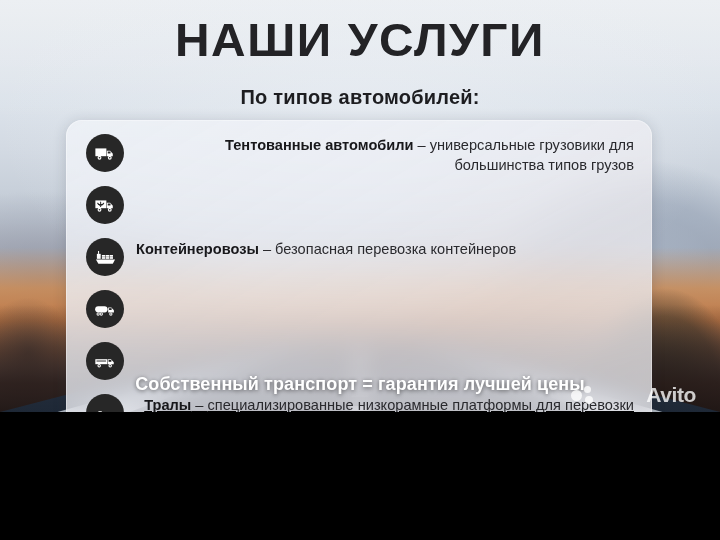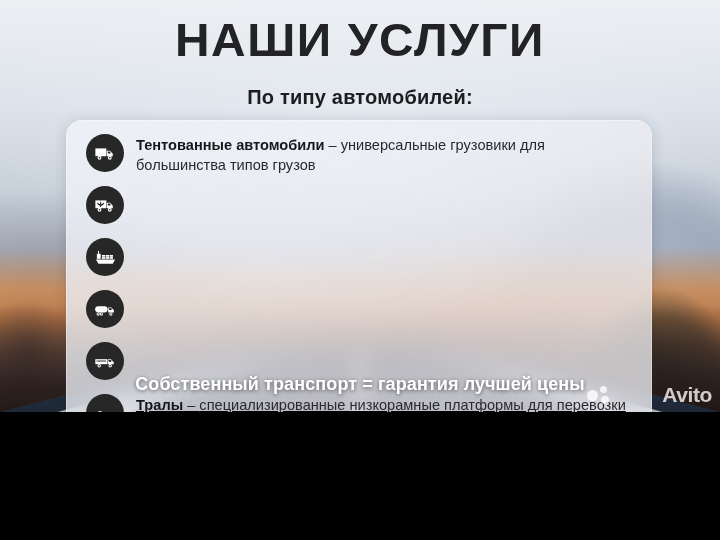--- a/index.html
+++ b/index.html
@@ -119,20 +119,21 @@
     border-radius: 16px;
     background: linear-gradient(150deg,
         rgba(240,243,248,.82) 0%,
         rgba(238,240,246,.78) 38%,
         rgba(236,234,238,.76) 62%,
         rgba(238,238,242,.80) 100%);
     box-shadow: 0 2px 14px rgba(40,45,60,.18), inset 0 0 0 1px rgba(255,255,255,.35);
     backdrop-filter: blur(10px);
     padding: 12px 18px 10px 20px;
     box-sizing: border-box;
+    text-align: right;
   }
 
   .list { display: flex; flex-direction: column; }
 
   .row {
     display: flex;
     align-items: flex-start;
     min-height: 44px;
     margin-bottom: 8px;
   }
@@ -170,21 +171,21 @@
     line-height: 27px;
     font-weight: 700;
     color: #ffffff;
     letter-spacing: .1px;
     text-shadow: 0 1px 4px rgba(0,0,0,.55);
   }
 
   
   .watermark {
     position: absolute;
-    right: 8px;
+    right: 24px;
     bottom: 6px;
     display: flex;
     opacity: .78;
     gap: 48px;
   }
   .wm-dots { position: relative; width: 26px; height: 22px; margin-right: 1px; }
   .wm-dots i {
     position: absolute;
     border-radius: 50%;
     background: #ffffff;
@@ -212,21 +213,21 @@
   <div class="bg-layer bg-grass"></div>
   <div class="bg-layer bg-trees"></div>
   <div class="bg-layer bg-ground"></div>
   <div class="bg-layer bg-road"></div>
   <div class="bg-layer bg-road-edge-l"></div>
   <div class="bg-layer bg-road-edge-r"></div>
   <div class="bg-layer bg-road-dashes"></div>
   <div class="bg-layer bg-veil"></div>
 
   <div class="title">НАШИ УСЛУГИ</div>
-  <div class="subtitle">По типу автомобилей:</div>
+  <div class="subtitle">По типов автомобилей:</div>
 
   <div class="card">
     <div class="list">
 
       <div class="row">
         <span class="badge">
           <svg width="22" height="22" viewBox="0 0 24 24" aria-hidden="true">
             <rect x="1.5" y="7" width="12" height="8.5" fill="#fff"></rect>
             <path d="M14 9.5h3.6l2.9 3.2v2.8H14z" fill="#fff"></path>
             <rect x="15" y="10.4" width="3" height="2.1" fill="#272727"></rect>
@@ -270,20 +271,23 @@
             <g fill="#fff">
               <rect x="8.2" y="9.4" width="3.6" height="1.8"></rect>
               <rect x="12.3" y="9.4" width="3.6" height="1.8"></rect>
               <rect x="16.4" y="9.4" width="3.4" height="1.8"></rect>
               <rect x="8.2" y="11.6" width="3.6" height="1.8"></rect>
               <rect x="12.3" y="11.6" width="3.6" height="1.8"></rect>
               <rect x="16.4" y="11.6" width="3.4" height="1.8"></rect>
             </g>
           </svg>
         </span>
+        <span class="row-text">
+          <b>Контейнеровозы</b><span> – </span><span>безопасная перевозка контейнеров</span>
+        </span>
       </div>
 
       <div class="row">
         <span class="badge">
           <svg width="23" height="23" viewBox="0 0 24 24" aria-hidden="true">
             <rect x="1.2" y="8.6" width="13" height="6.4" rx="3.2" fill="#fff"></rect>
             <path d="M14.8 9.8h3.3l2.7 3v2.2h-6z" fill="#fff"></path>
             <rect x="15.7" y="10.6" width="2.7" height="1.9" fill="#272727"></rect>
             <circle cx="4.3" cy="16.7" r="1.7" fill="#fff"></circle>
             <circle cx="4.3" cy="16.7" r=".7" fill="#272727"></circle>

